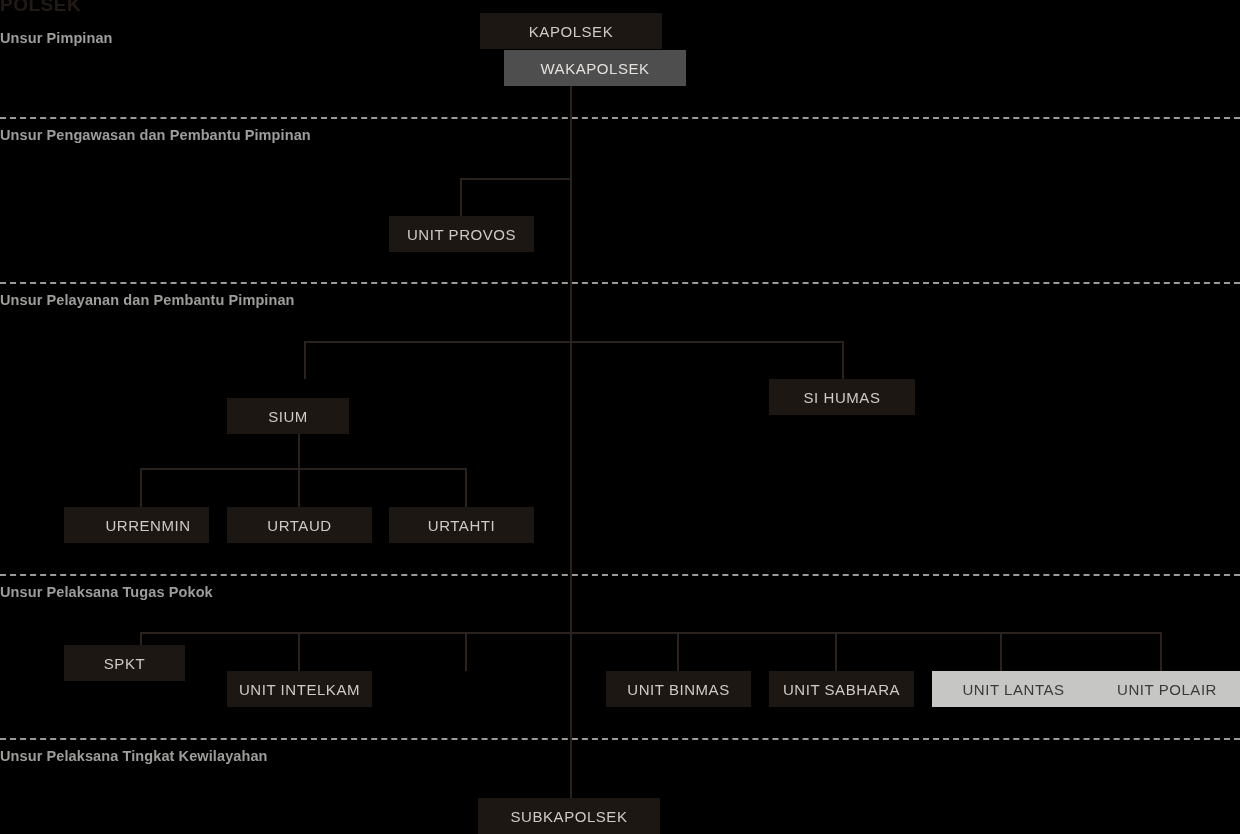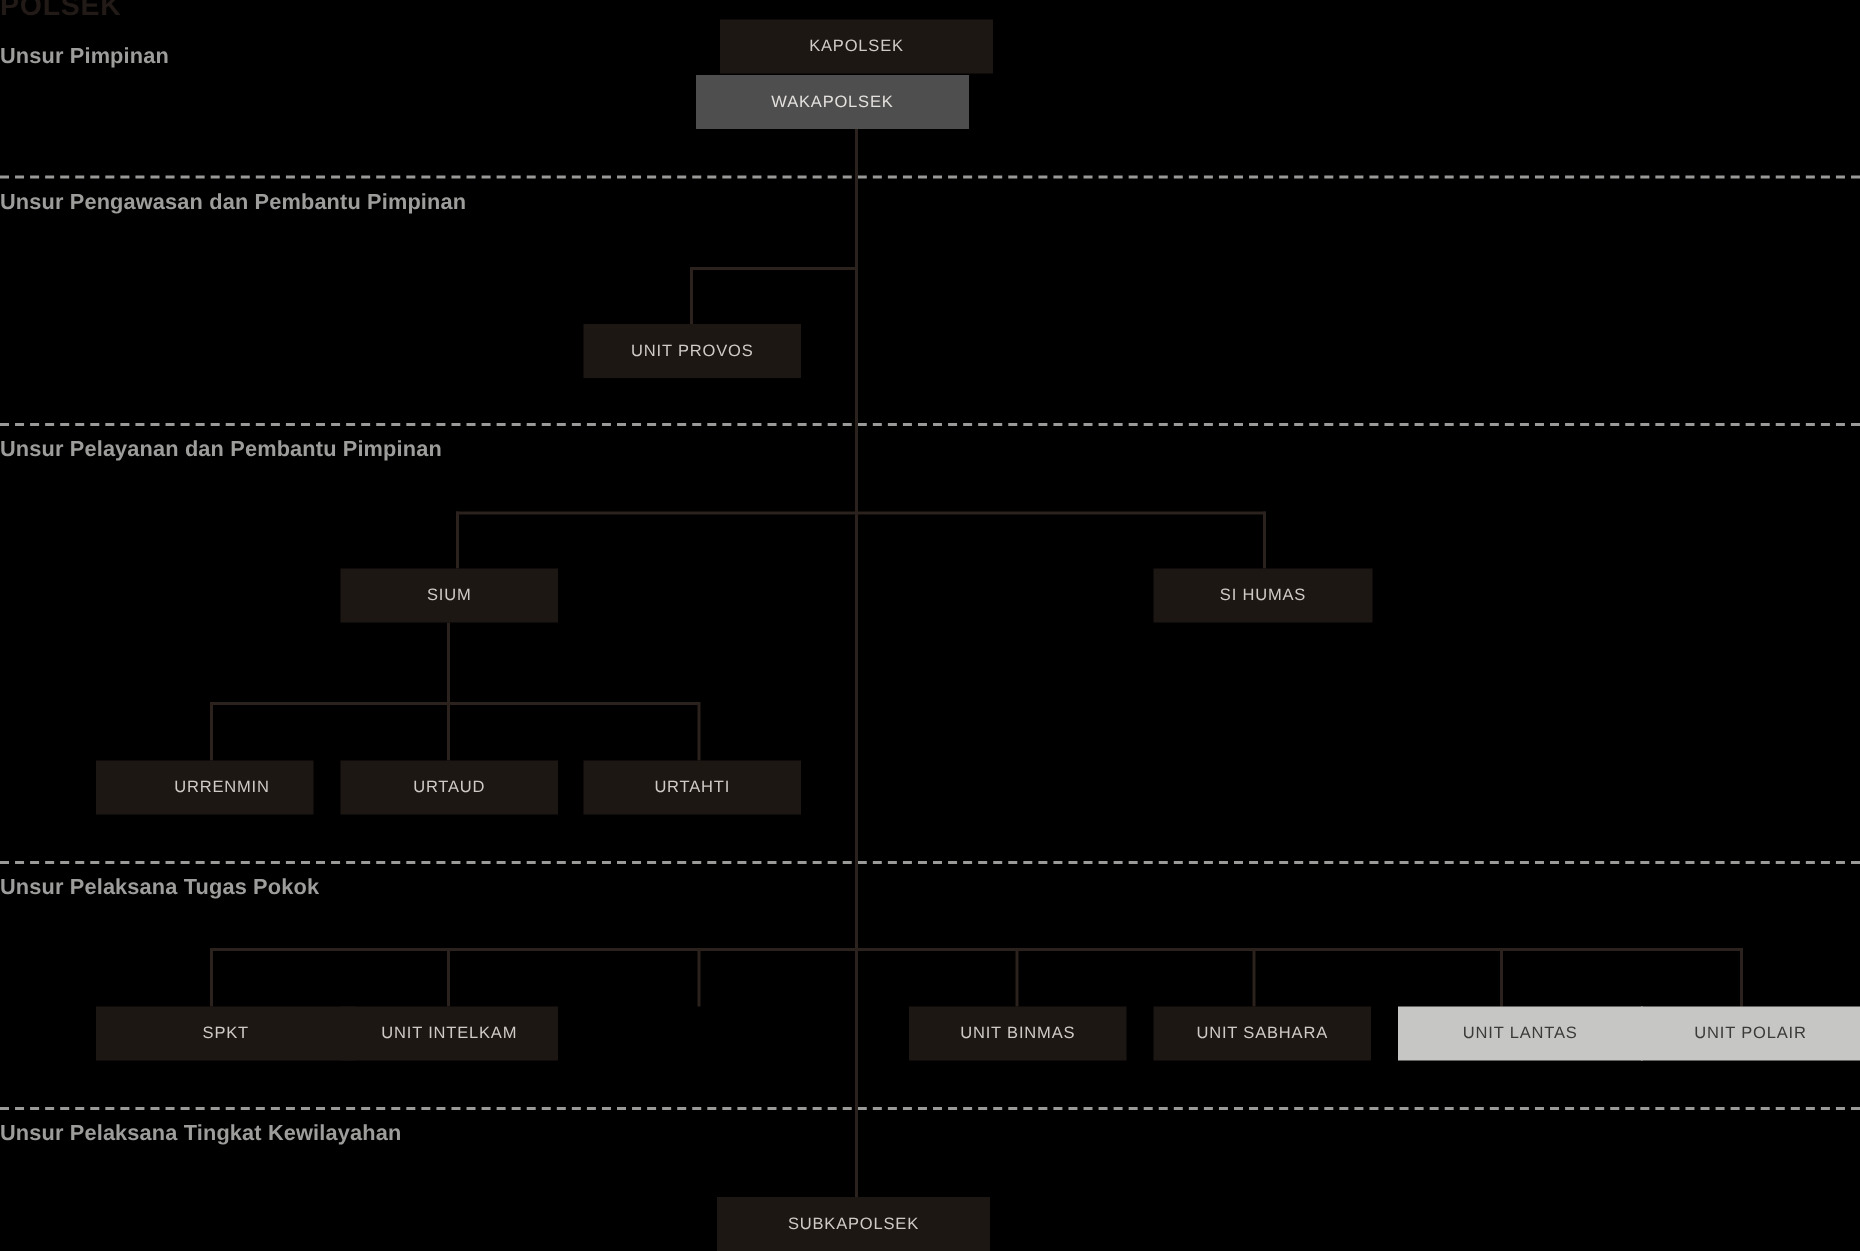--- a/index.html
+++ b/index.html
@@ -60,21 +60,21 @@
     background: #2b211d;
   }
 
   
   .node {
     position: absolute;
     box-sizing: border-box;
     display: flex;
     align-items: center;
     justify-content: center;
-    font-size: 11px;
+    font-size: 15px;
     letter-spacing: 0.55px;
     height: 36px;
     white-space: nowrap;
   }
   .node.dark {
     background: #1d1714;
     color: #cfcac5;
   }
   .node.mid {
     background: #4e4e4e;
@@ -121,32 +121,32 @@
   <div class="line-h" style="left:140px; top:632px; width:1022px;"></div>
   <div class="line-v" style="left:140px; top:632px; height:39px;"></div>
   <div class="line-v" style="left:298px; top:632px; height:39px;"></div>
   <div class="line-v" style="left:465px; top:632px; height:39px;"></div>
   <div class="line-v" style="left:677px; top:632px; height:39px;"></div>
   <div class="line-v" style="left:835px; top:632px; height:39px;"></div>
   <div class="line-v" style="left:1000px; top:632px; height:39px;"></div>
   <div class="line-v" style="left:1160px; top:632px; height:39px;"></div>
 
   <div class="node dark" style="left:480px; top:13px; width:182px;">KAPOLSEK</div>
-  <div class="node mid" style="left:464px; top:50px; width:182px;">WAKAPOLSEK</div>
+  <div class="node mid" style="left:504px; top:50px; width:182px;">WAKAPOLSEK</div>
 
   <div class="node dark" style="left:389px; top:216px; width:145px;">UNIT PROVOS</div>
 
-  <div class="node dark" style="left:227px; top:379px; width:145px;">SIUM</div>
+  <div class="node dark" style="left:227px; top:398px; width:122px;">SIUM</div>
   <div class="node dark" style="left:769px; top:379px; width:146px;">SI HUMAS</div>
 
   <div class="node dark" style="left:64px; top:507px; width:145px;padding-left:23px;">URRENMIN</div>
   <div class="node dark" style="left:227px; top:507px; width:145px;">URTAUD</div>
   <div class="node dark" style="left:389px; top:507px; width:145px;">URTAHTI</div>
 
-  <div class="node dark" style="left:64px; top:671px; width:173px;">SPKT</div>
+  <div class="node dark" style="left:64px; top:645px; width:121px;">SPKT</div>
   <div class="node dark" style="left:227px; top:671px; width:145px;">UNIT INTELKAM</div>
   <div class="node dark" style="left:606px; top:671px; width:145px;">UNIT BINMAS</div>
   <div class="node dark" style="left:769px; top:671px; width:145px;">UNIT SABHARA</div>
   <div class="node light" style="left:932px; top:671px; width:163px;">UNIT LANTAS</div>
   <div class="node light" style="left:1094px; top:671px; width:146px;">UNIT POLAIR</div>
 
   <div class="node dark" style="left:478px; top:798px; width:182px; height:36px;">SUBKAPOLSEK</div>
 
 </div>
 

